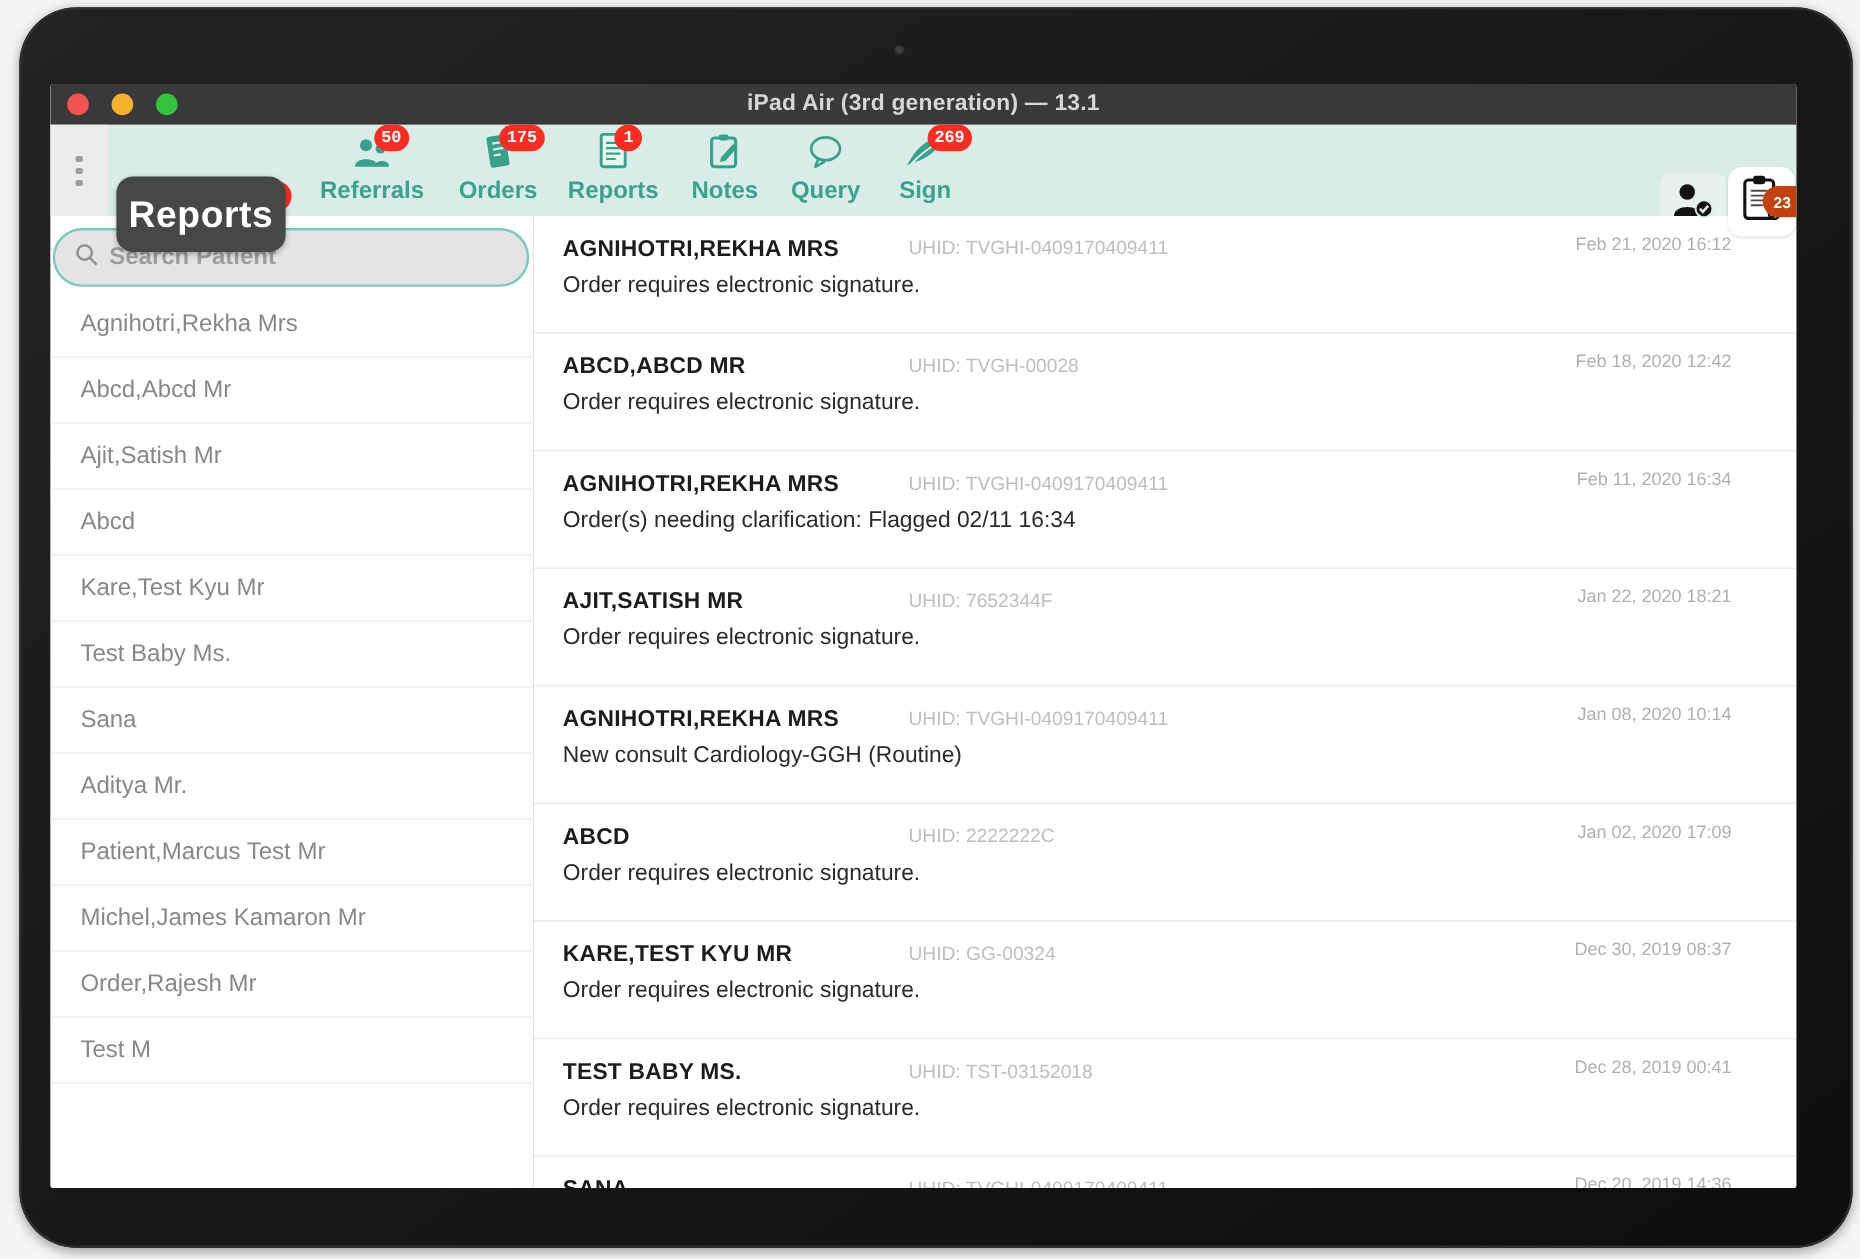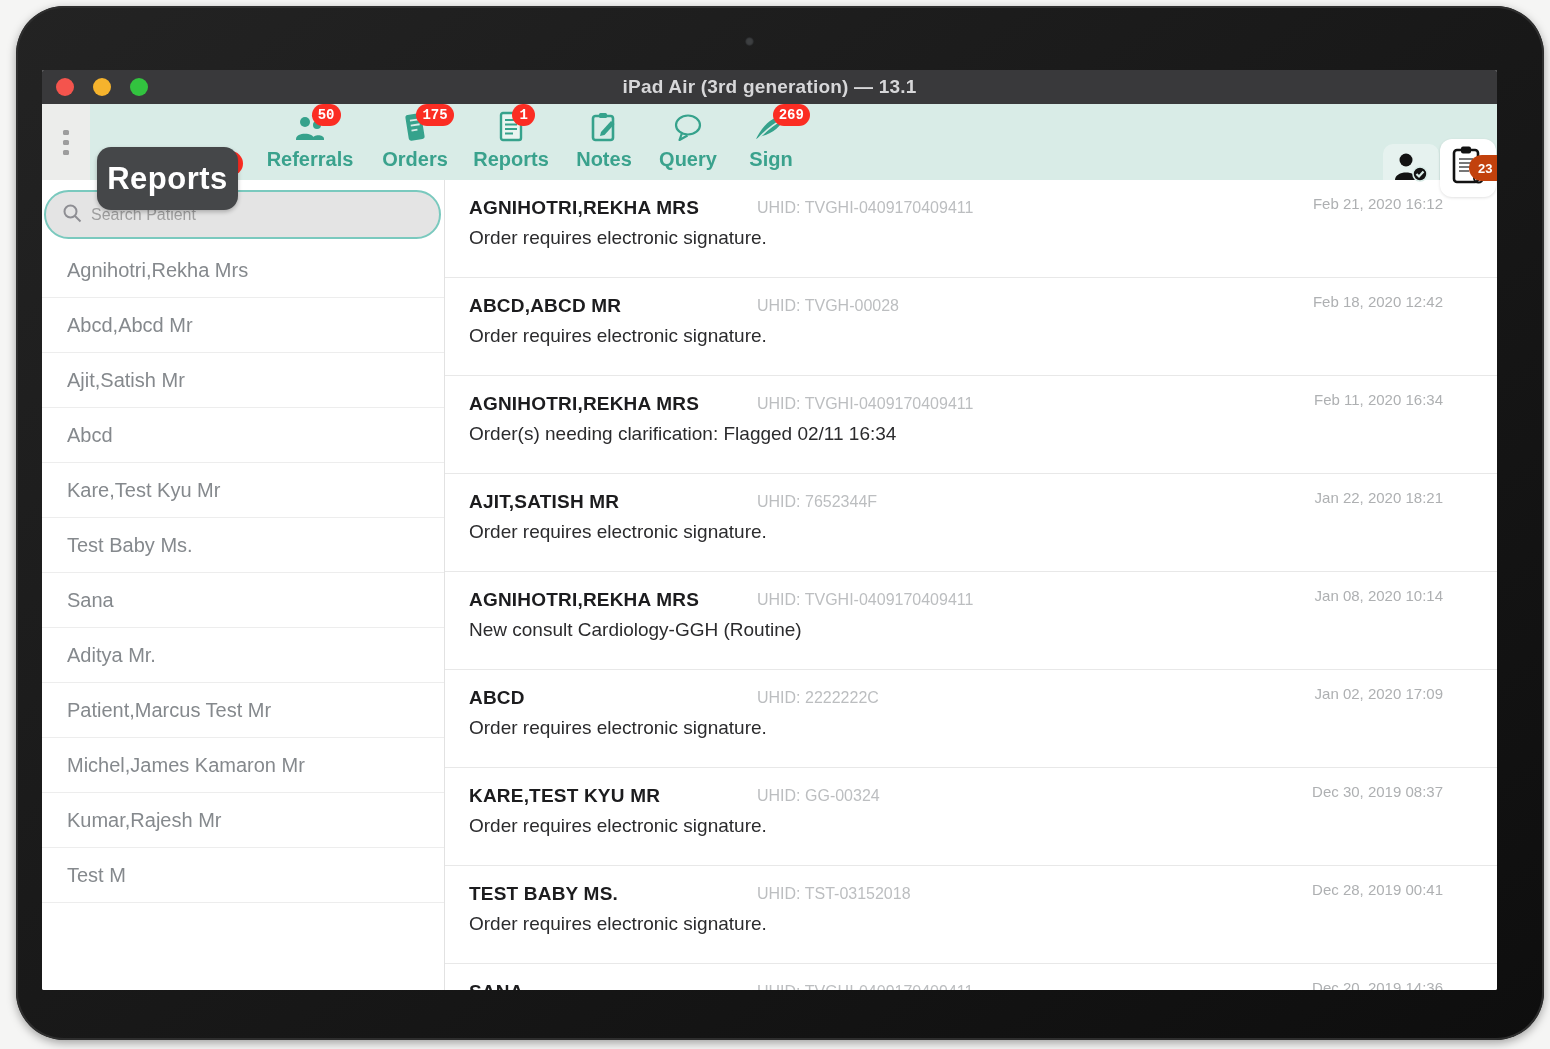--- a/index.html
+++ b/index.html
@@ -82,21 +82,21 @@
   .sidebar {
     width:403px; min-width:403px; background:#fff; border-right:1px solid #e2e2e2;
     overflow:hidden;
   }
   .search-box {
     margin:10px 3px 4px 2px; height:49px; border:2.5px solid #7ac9be; border-radius:25px;
     background:#e4e4e4; display:flex; align-items:center; padding:0 16px; gap:9px;
   }
   .search-box input {
     flex:1; border:none; outline:none; background:transparent;
-    font-size:16px; color:#4a4a4a; font-family:"Liberation Sans", sans-serif;
+    font-size:20px; color:#4a4a4a; font-family:"Liberation Sans", sans-serif;font-weight:bold;
   }
   .search-box input::placeholder { color:#9e9e9e; }
   .patient-row {
     height:55px; display:flex; align-items:center; padding-left:25px;
     font-size:20px; color:#85898d; border-bottom:1px solid #ededed; cursor:pointer;
     white-space:nowrap;
   }
   
   .content { flex:1; overflow:hidden; background:#fff; }
   .note-row {
@@ -259,21 +259,21 @@
         <div class="patient-row">Agnihotri,Rekha Mrs</div>
         <div class="patient-row">Abcd,Abcd Mr</div>
         <div class="patient-row">Ajit,Satish Mr</div>
         <div class="patient-row">Abcd</div>
         <div class="patient-row">Kare,Test Kyu Mr</div>
         <div class="patient-row">Test Baby Ms.</div>
         <div class="patient-row">Sana</div>
         <div class="patient-row">Aditya Mr.</div>
         <div class="patient-row">Patient,Marcus Test Mr</div>
         <div class="patient-row">Michel,James Kamaron Mr</div>
-        <div class="patient-row">Kumar,Rajesh Mr</div>
+        <div class="patient-row">Order,Rajesh Mr</div>
         <div class="patient-row">Test M</div>
       </div>
 
       <div class="content">
 
         <div class="note-row">
           <span class="n-patient">AGNIHOTRI,REKHA MRS</span>
           <span class="n-uhid">UHID: TVGHI-0409170409411</span>
           <span class="n-date">Feb 21, 2020 16:12</span>
           <div class="n-msg">Order requires electronic signature.</div>

